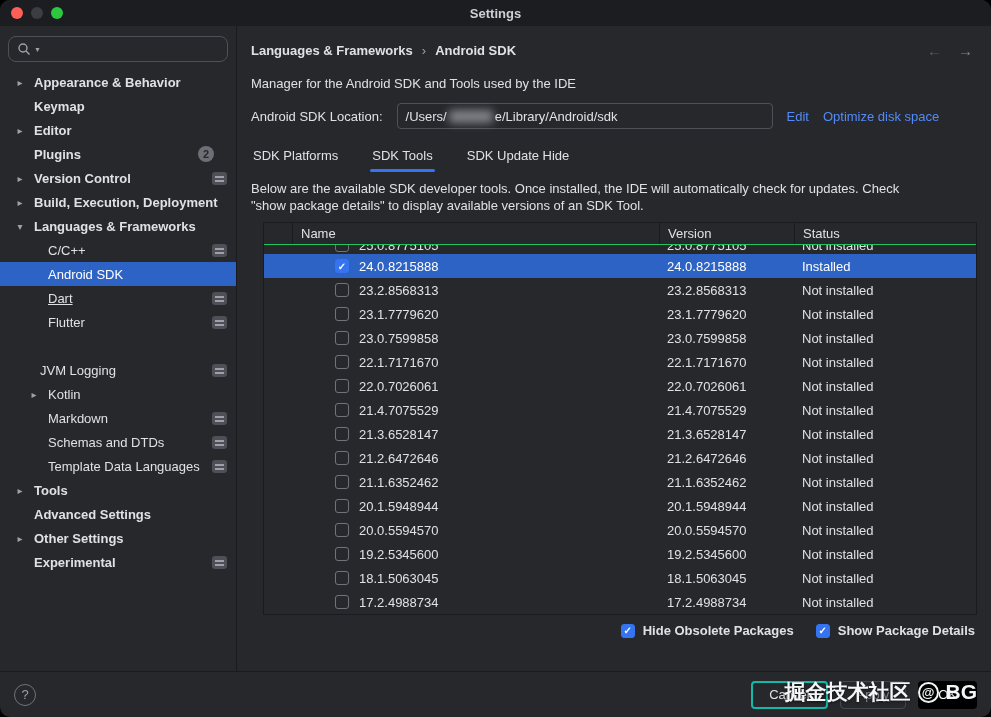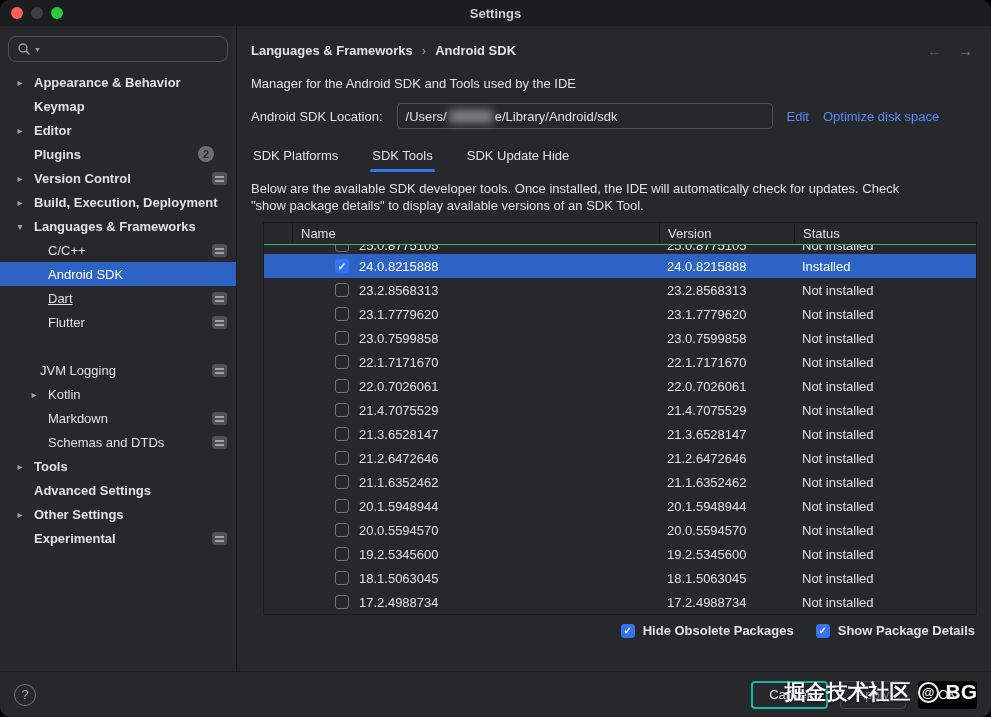--- a/index.html
+++ b/index.html
@@ -191,20 +191,25 @@
           <div class="tree-item child" style="padding-left: 26px;">
             <span class="chev"></span>
             <span class="lab">Markdown</span>
             <span class="opt"></span>
           </div>
           <div class="tree-item child" style="padding-left: 26px;">
             <span class="chev"></span>
             <span class="lab">Schemas and DTDs</span>
             <span class="opt"></span>
           </div>
+          <div class="tree-item child" style="padding-left: 26px;">
+            <span class="chev"></span>
+            <span class="lab">Template Data Languages</span>
+            <span class="opt"></span>
+          </div>
           <div class="tree-item root" style="padding-left: 12px;">
             <span class="chev">▸</span>
             <span class="lab">Tools</span>
           </div>
           <div class="tree-item root" style="padding-left: 12px;">
             <span class="chev"></span>
             <span class="lab">Advanced Settings</span>
           </div>
           <div class="tree-item root" style="padding-left: 12px;">
             <span class="chev">▸</span>

